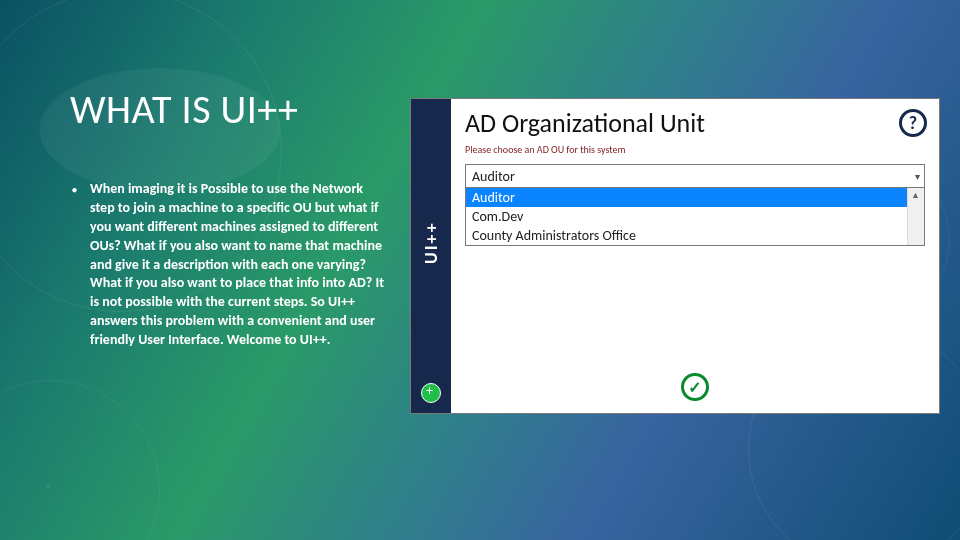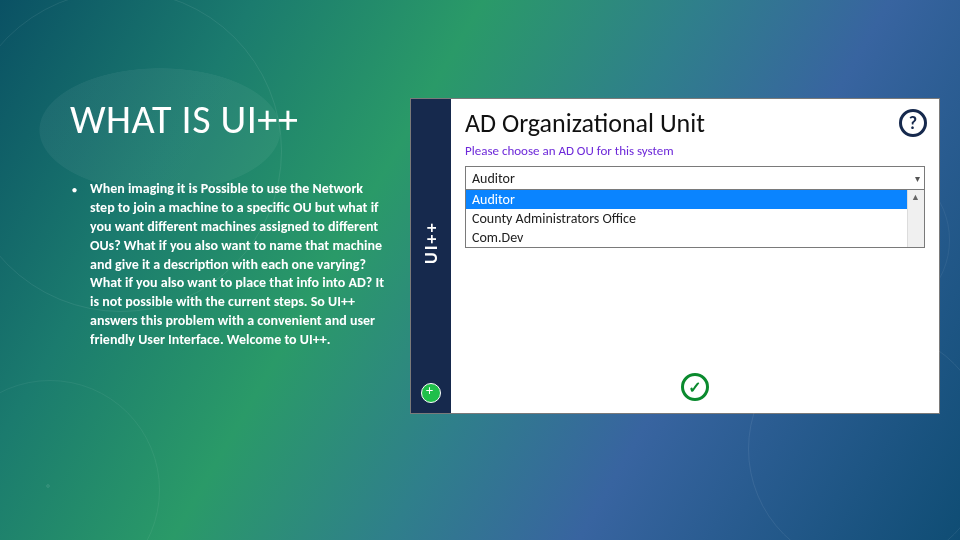--- a/index.html
+++ b/index.html
@@ -17,21 +17,21 @@
   .slide::before, .slide::after {
     content:""; position:absolute; border:1px solid rgba(255,255,255,0.08); border-radius:50%;
   }
   .slide::before { width:320px; height:320px; left:-40px; top:-10px; }
   .slide::after  { width:240px; height:240px; right:-30px; bottom:-30px; }
   .deco-circle { position:absolute; border:1px solid rgba(255,255,255,0.06); border-radius:50%; }
   .dc1 { width:220px; height:220px; left:-60px; bottom:-60px; }
   .dc2 { width:160px; height:160px; right:10px; top:160px; }
 
   .title {
-    position:absolute; left:70px; top:95px;
+    position:absolute; left:70px; top:85px;
     font-size:40px; font-weight:400; letter-spacing:0.5px; color:#ffffff;
     font-family: "Calibri Light", "Segoe UI Light", Calibri, sans-serif;
   }
 
   .bullet-block {
     position:absolute; left:90px; top:180px; width:300px;
     font-size:14px; line-height:1.35; color:#ffffff; font-weight:600;
   }
   .bullet-block .dot { position:absolute; left:-18px; top:3px; font-size:10px; }
 
@@ -56,21 +56,21 @@
   .side-badge::after { content:"+"; position:absolute; left:4px; top:-2px; color:#fff; font-size:14px; }
 
   .dialog-main { flex:1; padding:8px 14px 9px 14px; position:relative; color:#222; }
   .dlg-title { font-size:26px; font-weight:400; color:#111; }
   .help {
     position:absolute; right:12px; top:10px; width:28px; height:28px;
     border:3px solid #16294d; border-radius:50%;
     display:flex; align-items:center; justify-content:center;
     font-weight:700; color:#16294d; font-size:18px; cursor:pointer;
   }
-  .dlg-sub { font-size:13px; color:#6d28d9; margin-top:4px; }
+  .dlg-sub { font-size:10px; color:#7f1d1d; margin-top:4px; }
 
   .combo {
     margin-top:8px; width:100%; height:24px;
     border:1px solid #7a7a7a; background:#fff;
     display:flex; align-items:center; justify-content:space-between;
     font-size:14px; padding:0 4px 0 6px; cursor:pointer;
   }
   .chev { font-size:10px; color:#555; }
 
   .listbox {
@@ -120,22 +120,22 @@
       </div>
       <div class="dlg-sub">Please choose an AD OU for this system</div>
 
       <div class="combo">
         <span>Auditor</span>
         <span class="chev">▾</span>
       </div>
 
       <div class="listbox">
         <div class="opt selected">Auditor</div>
+        <div class="opt">Com.Dev</div>
         <div class="opt">County Administrators Office</div>
-        <div class="opt">Com.Dev</div>
         <div class="scroll"></div>
       </div>
 
       <div class="confirm">
         <span>✓</span>
       </div>
     </div>
   </div>
 </div>
 

